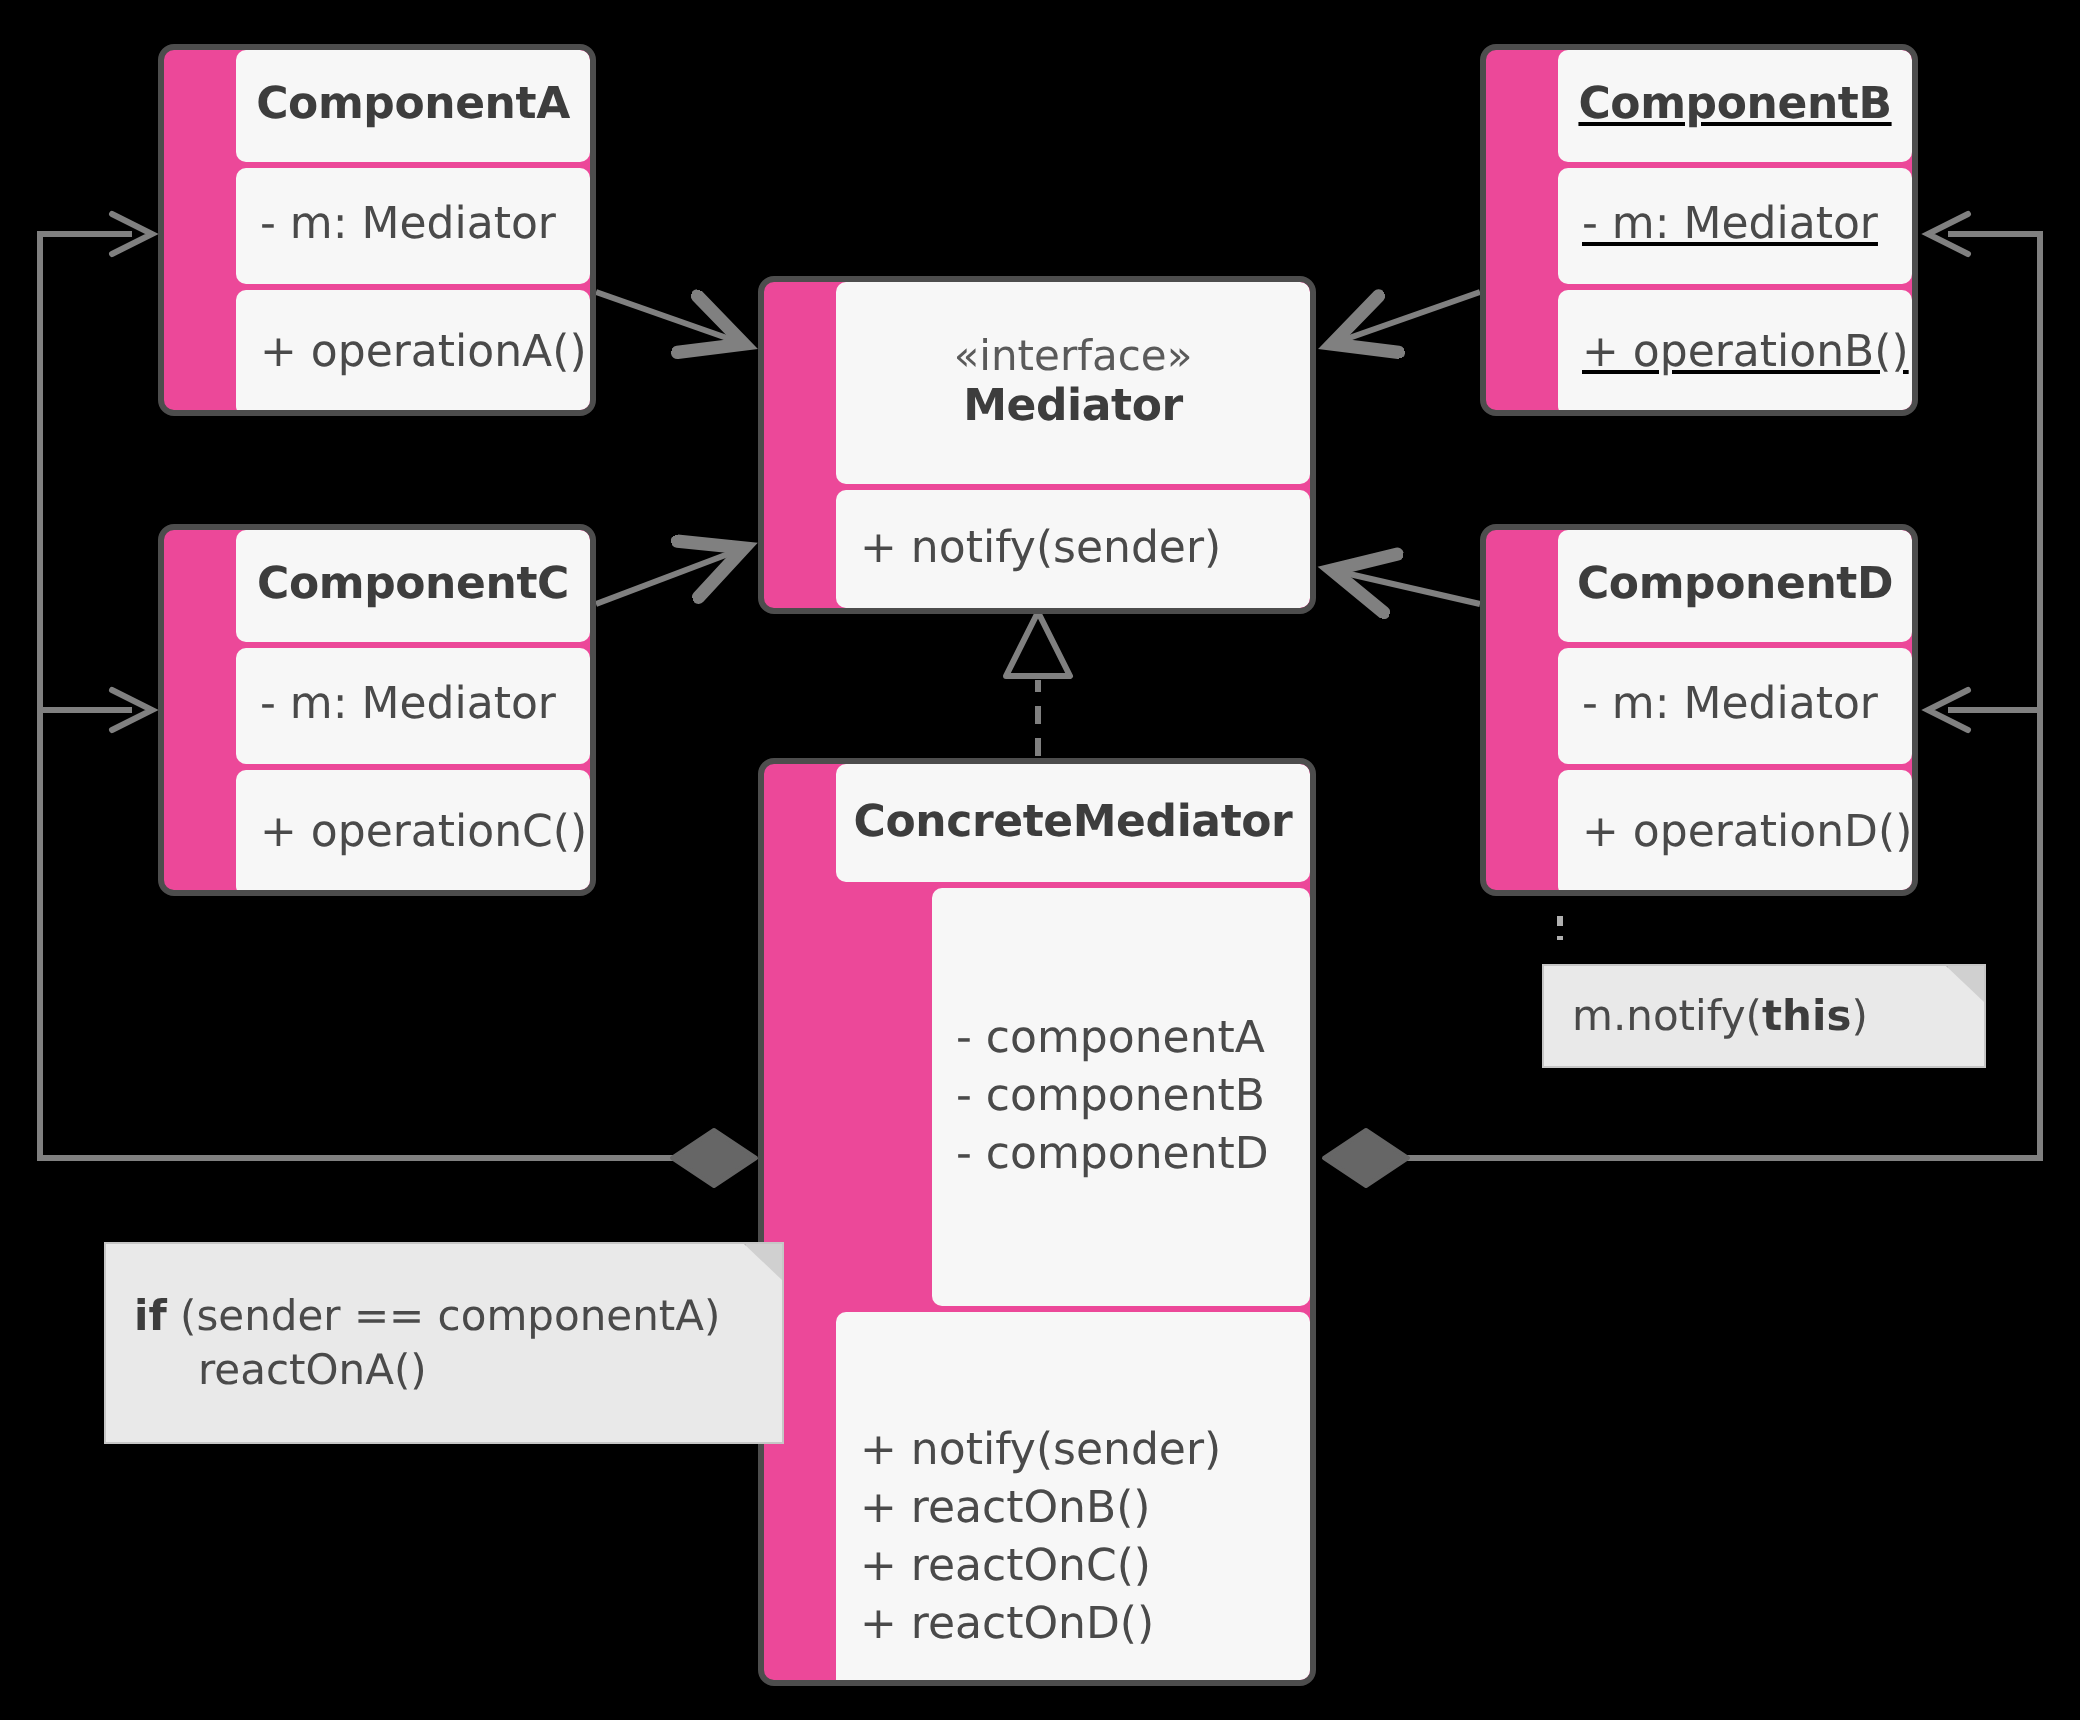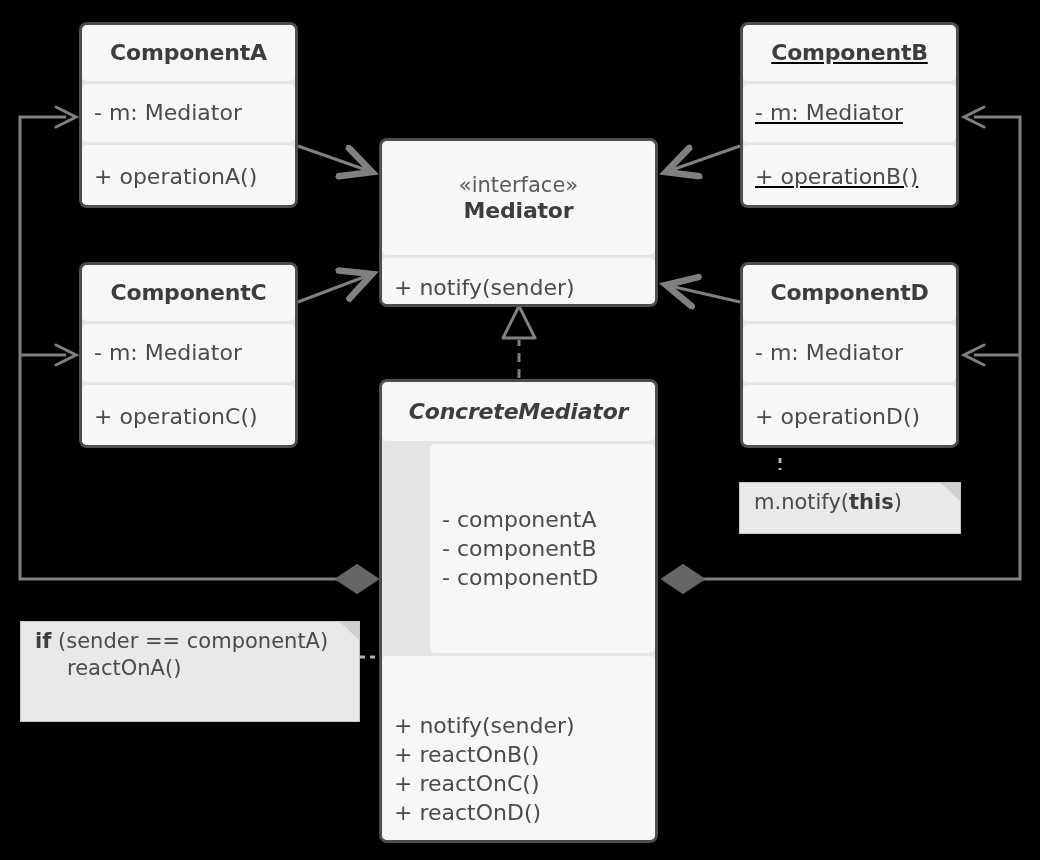--- a/index.html
+++ b/index.html
@@ -20,23 +20,24 @@
     position: absolute; left: 0; top: 0;
     width: 1040px; height: 860px;
     pointer-events: none;
   }
   
   .uml-class {
     position: absolute;
     box-sizing: border-box;
     border: 3px solid #4d4d4d;
     border-radius: 8px;
-    background: #e5e5e5;
+    background: #ec4899;
     overflow: hidden;
     z-index: 3;
+    padding-left: 36px;
   }
   .uml-sec {
     box-sizing: border-box;
     background: #f7f7f7;
     border-radius: 5px;
     display: flex;
     flex-direction: column;
     justify-content: center;
     padding: 0 12px;
   }
@@ -65,21 +66,23 @@
   }
   
   .uml-note {
     position: absolute;
     box-sizing: border-box;
     background: #e9e9e9;
     border: 1px solid #c6c6c6;
     z-index: 4;
     display: flex;
     flex-direction: column;
+    justify-content: center;
     padding: 6px 14px;
+    margin-left: 32px;
   }
   .uml-note .fold {
     position: absolute;
     top: 0; right: 0;
     width: 18px; height: 18px;
     background: #d0d0d0;
     clip-path: polygon(0 0, 100% 100%, 100% 0);
     border-left: 1px solid #bdbdbd;
   }
   .note-line {
@@ -194,31 +197,31 @@
     </div>
     <div class="uml-sec" style="height:58px;">
       <span class="member">- m: Mediator</span>
     </div>
     <div class="uml-sec" style="height:63px;">
       <span class="member">+ operationD()</span>
     </div>
   </div>
 
   <div class="uml-class" style="left:379px; top:138px; width:279px; height:169px;">
-    <div class="uml-sec sec-title" style="height:114px;">
+    <div class="uml-sec sec-title" style="height:101px;">
       <span class="stereotype">«interface»</span>
       <span class="cls-name">Mediator</span>
     </div>
     <div class="uml-sec" style="height:59px;">
       <span class="member">+ notify(sender)</span>
     </div>
   </div>
 
   <div class="uml-class" style="left:379px; top:379px; width:279px; height:464px;">
-    <div class="uml-sec sec-title" style="height:59px;font-style:italic;">
+    <div class="uml-sec sec-title" style="height:59px;">
       <span class="cls-name">ConcreteMediator</span>
     </div>
     <div class="uml-sec" style="height:209px;margin-left:48px;">
       <span class="member">- componentA</span>
       <span class="member">- componentB</span>
       <span class="member">- componentD</span>
     </div>
     <div class="uml-sec" style="height:226px;">
       <span class="member">+ notify(sender)</span>
       <span class="member">+ reactOnB()</span>

